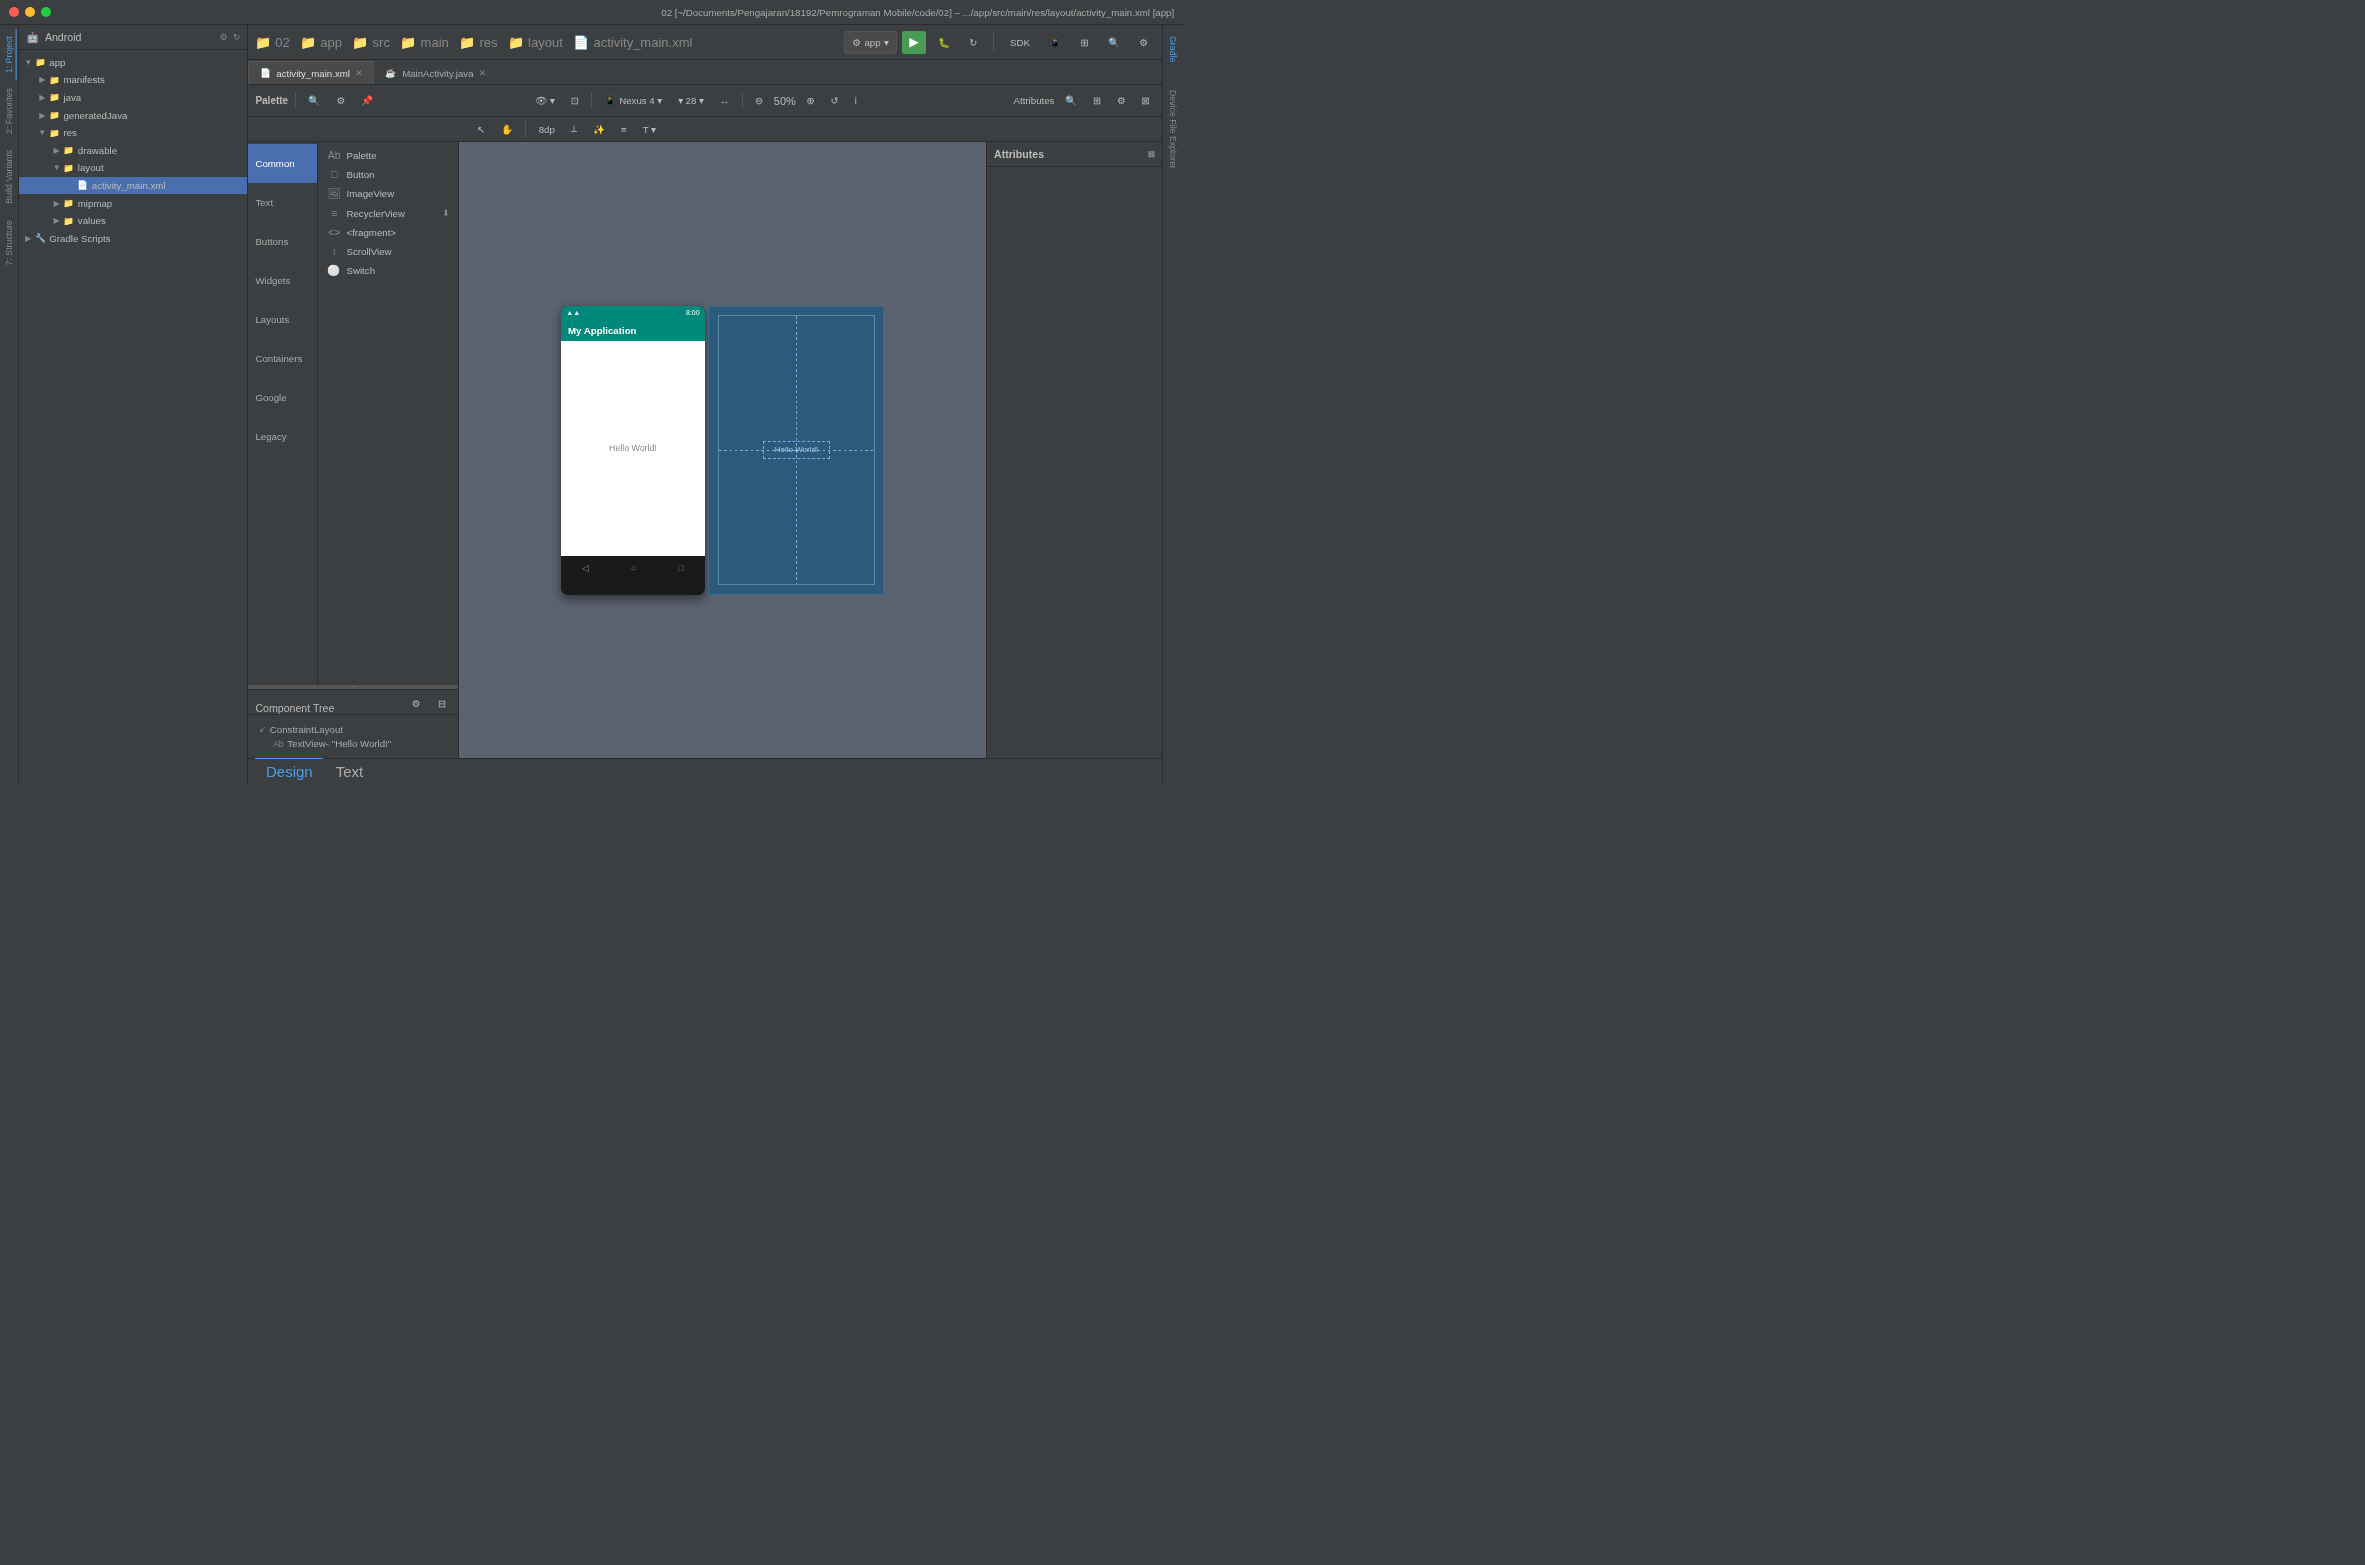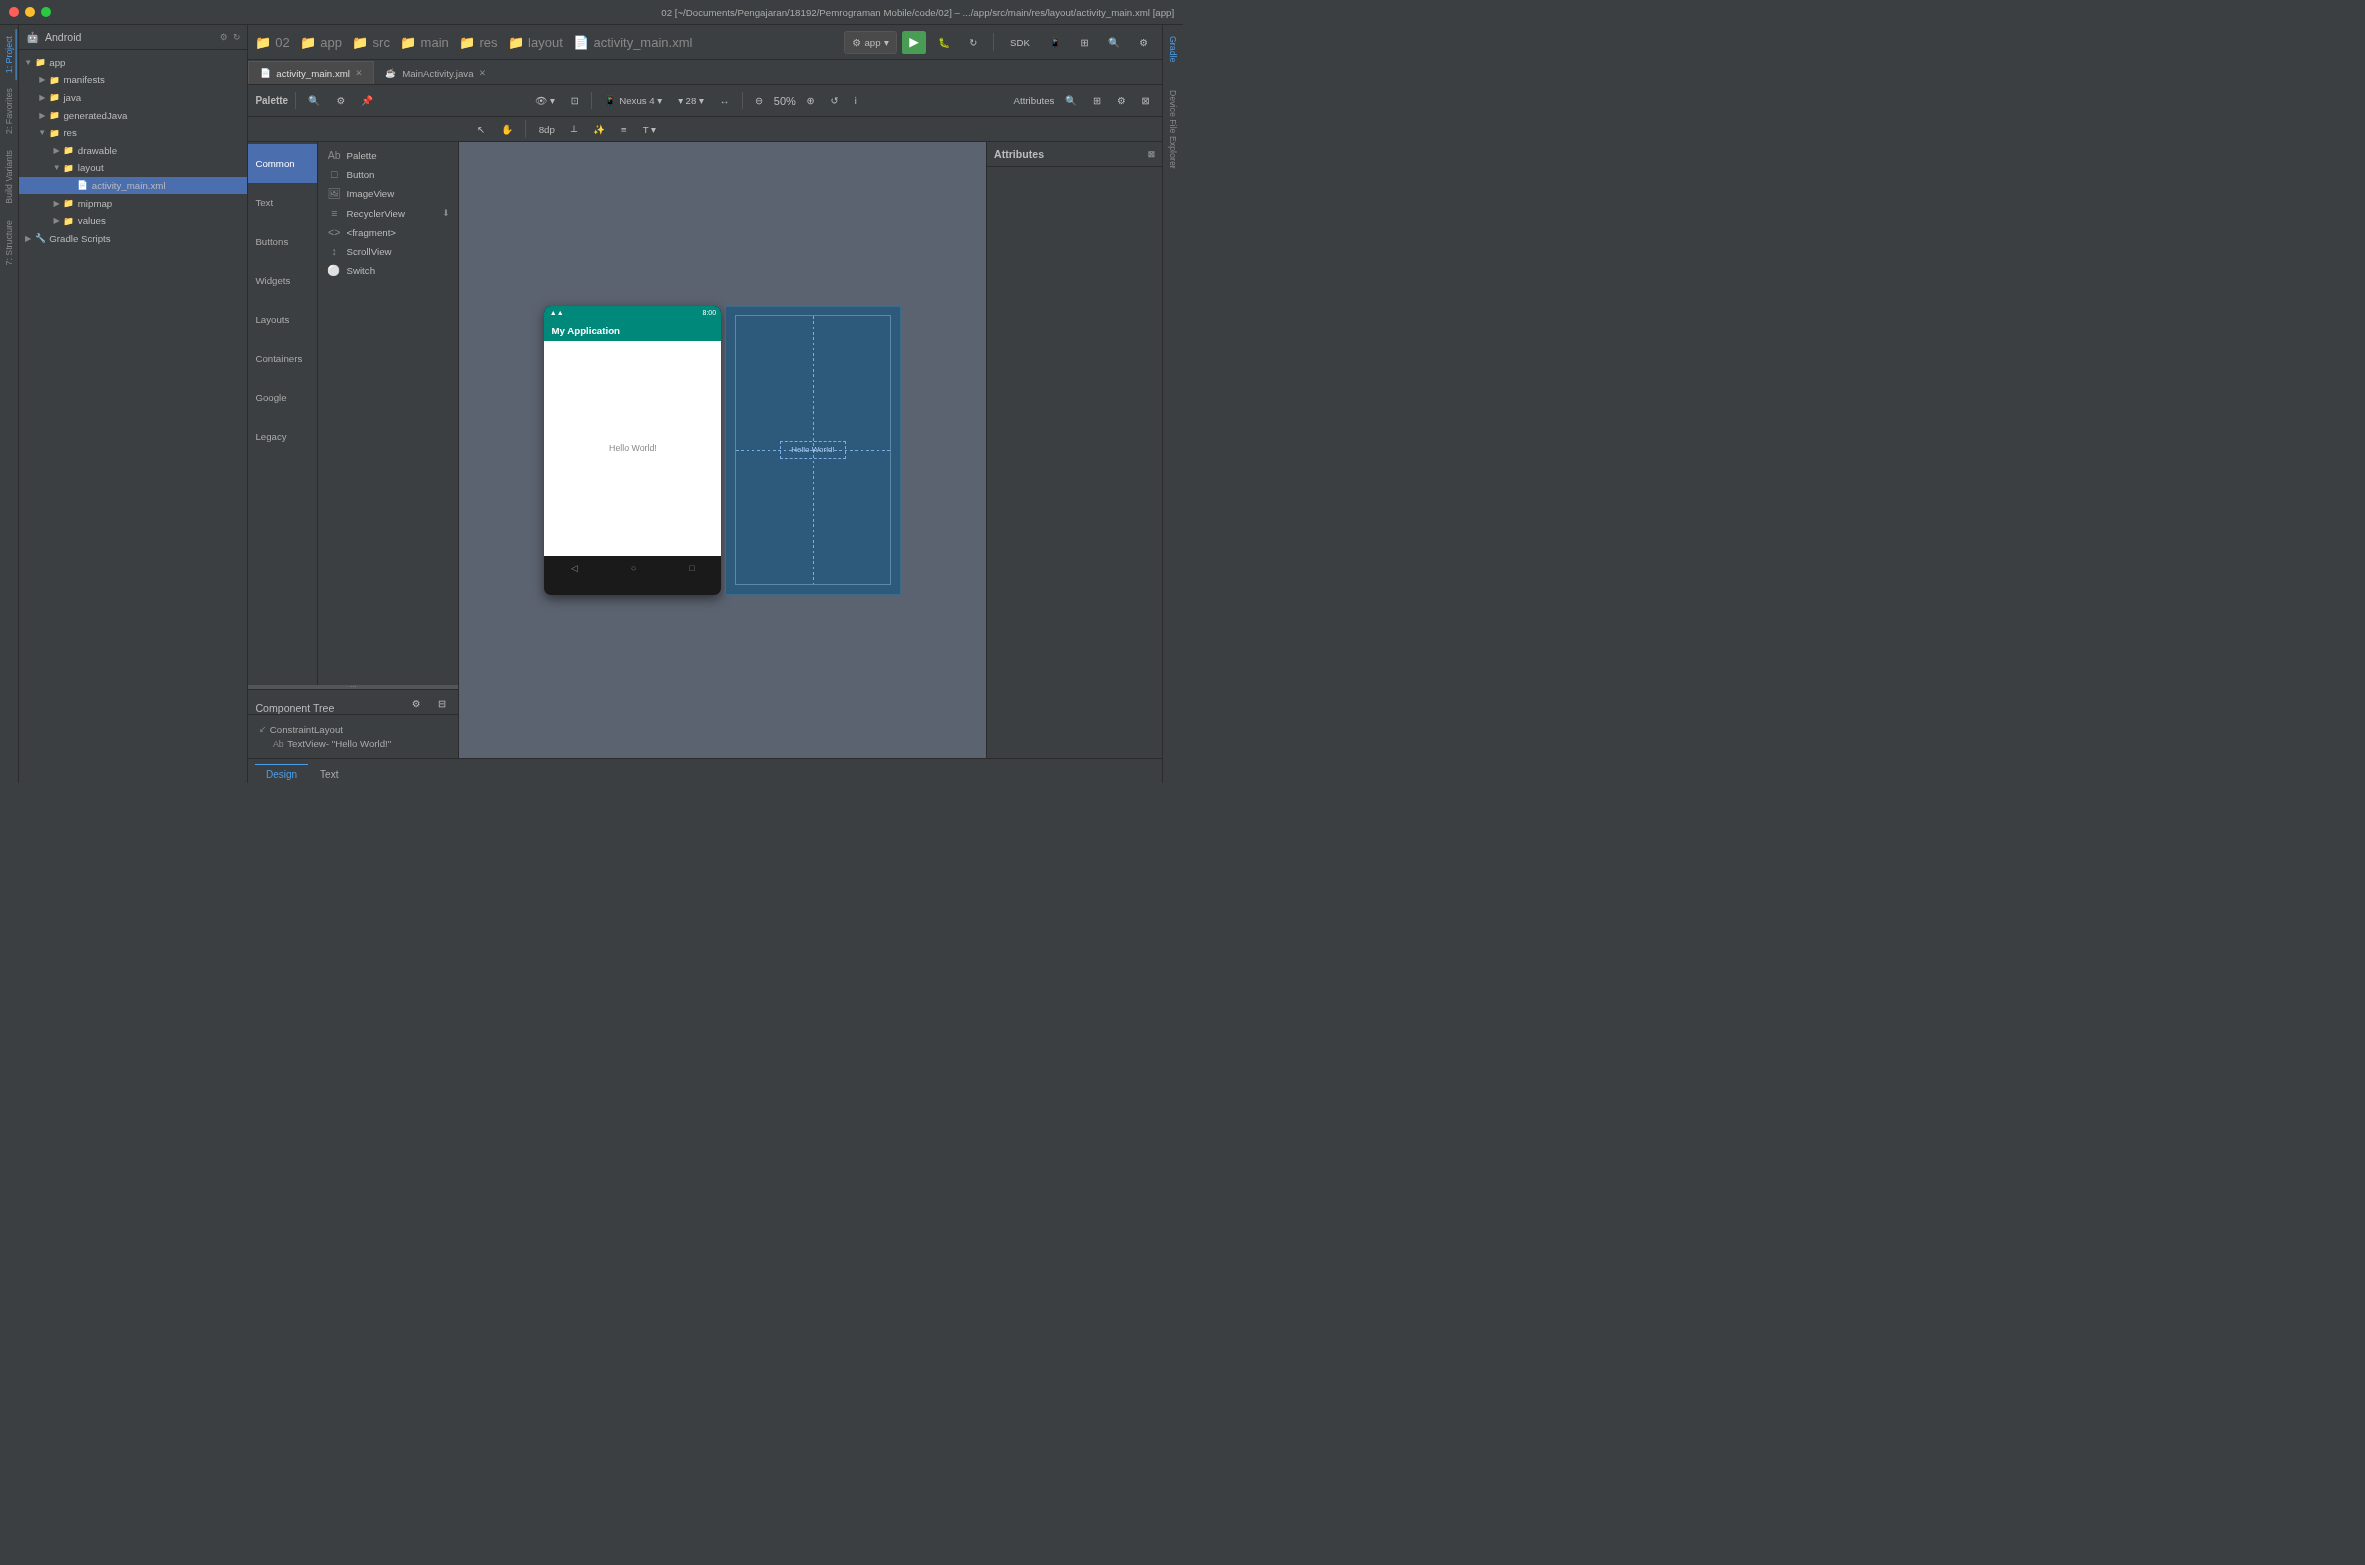--- a/index.html
+++ b/index.html
@@ -232,21 +232,21 @@
       justify-content: center;
       overflow: hidden;
       position: relative;
     }
     .device-frame-container {
       display: flex;
       gap: 3.5px;
       align-items: center;
     }
     .device-frame {
-      width: 177px;
+      width: 144px;
       height: 289px;
       background: #1a1a1a;
       border-radius: 7px;
       overflow: hidden;
       position: relative;
       box-shadow: 0 3.5px 10.6px rgba(0,0,0,0.5);
     }
     .device-statusbar {
       height: 14px;
       background: #00897B;
@@ -391,21 +391,21 @@
       height: 25px;
       background: #3c3f41;
       display: flex;
       align-items: flex-end;
       border-top: 0.9px solid #2b2b2b;
       padding: 0 7px;
       gap: 1.8px;
     }
     .bottom-tab {
       padding: 3.5px 10.6px;
-      font-size: 10px;
+      font-size: 15px;
       color: #aaa;
       cursor: pointer;
       border-top: 1.8px solid transparent;
     }
     .bottom-tab.active {
       color: #4b9ee8;
       border-top: 1.8px solid #4b9ee8;
     }
 
     

